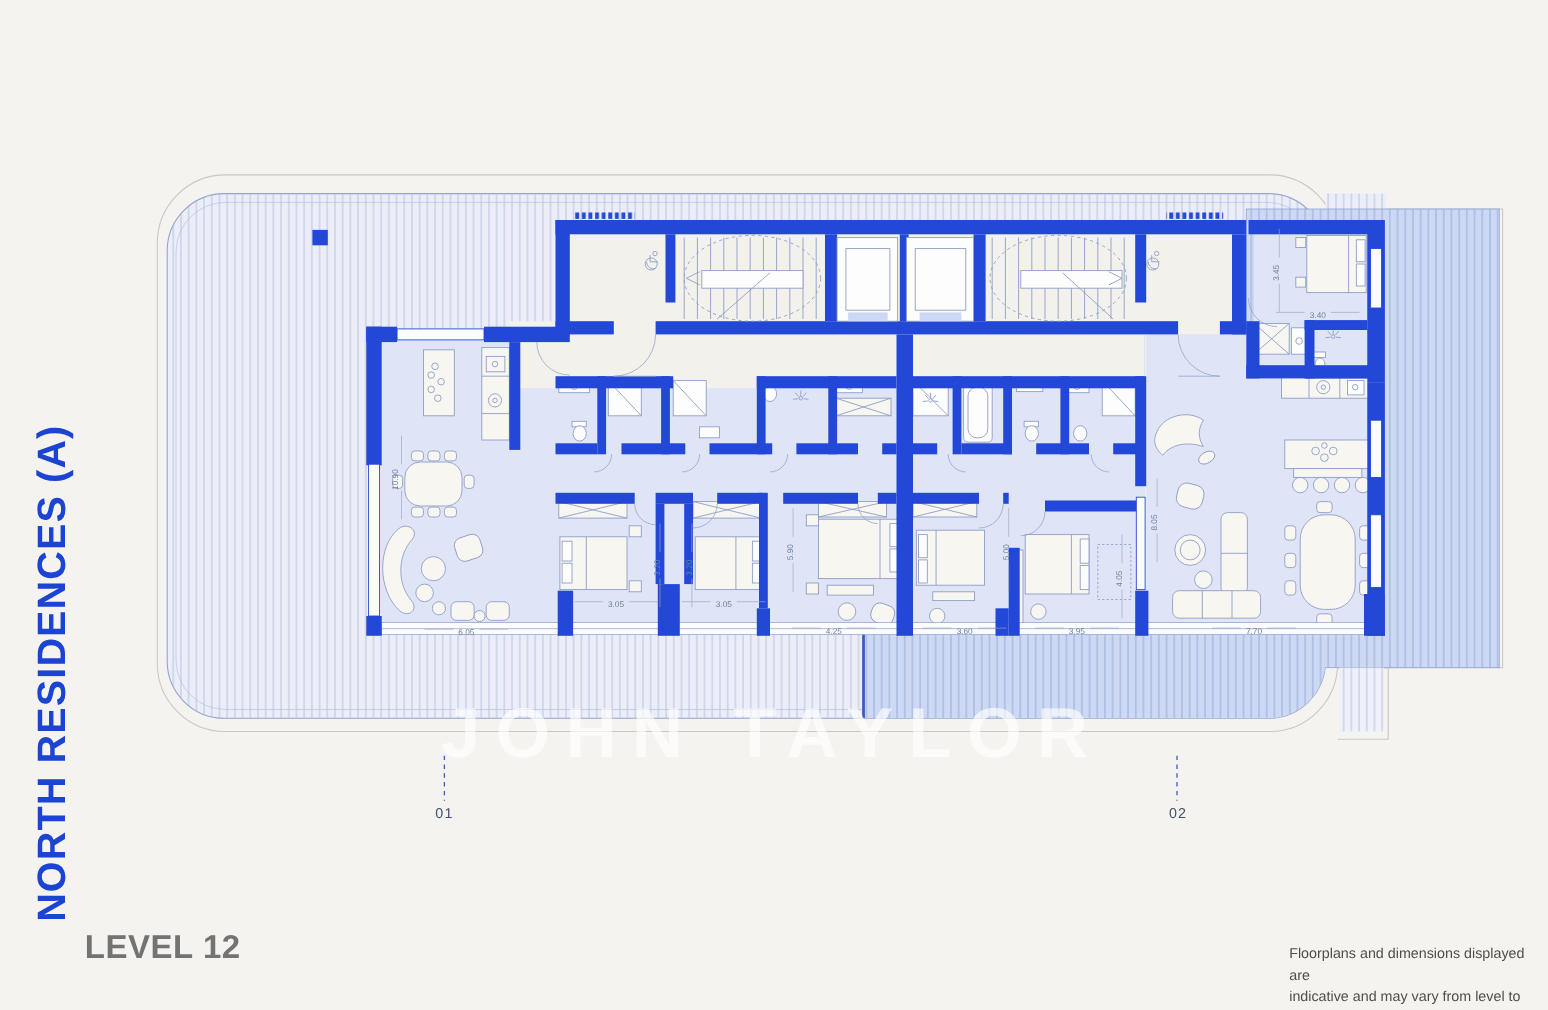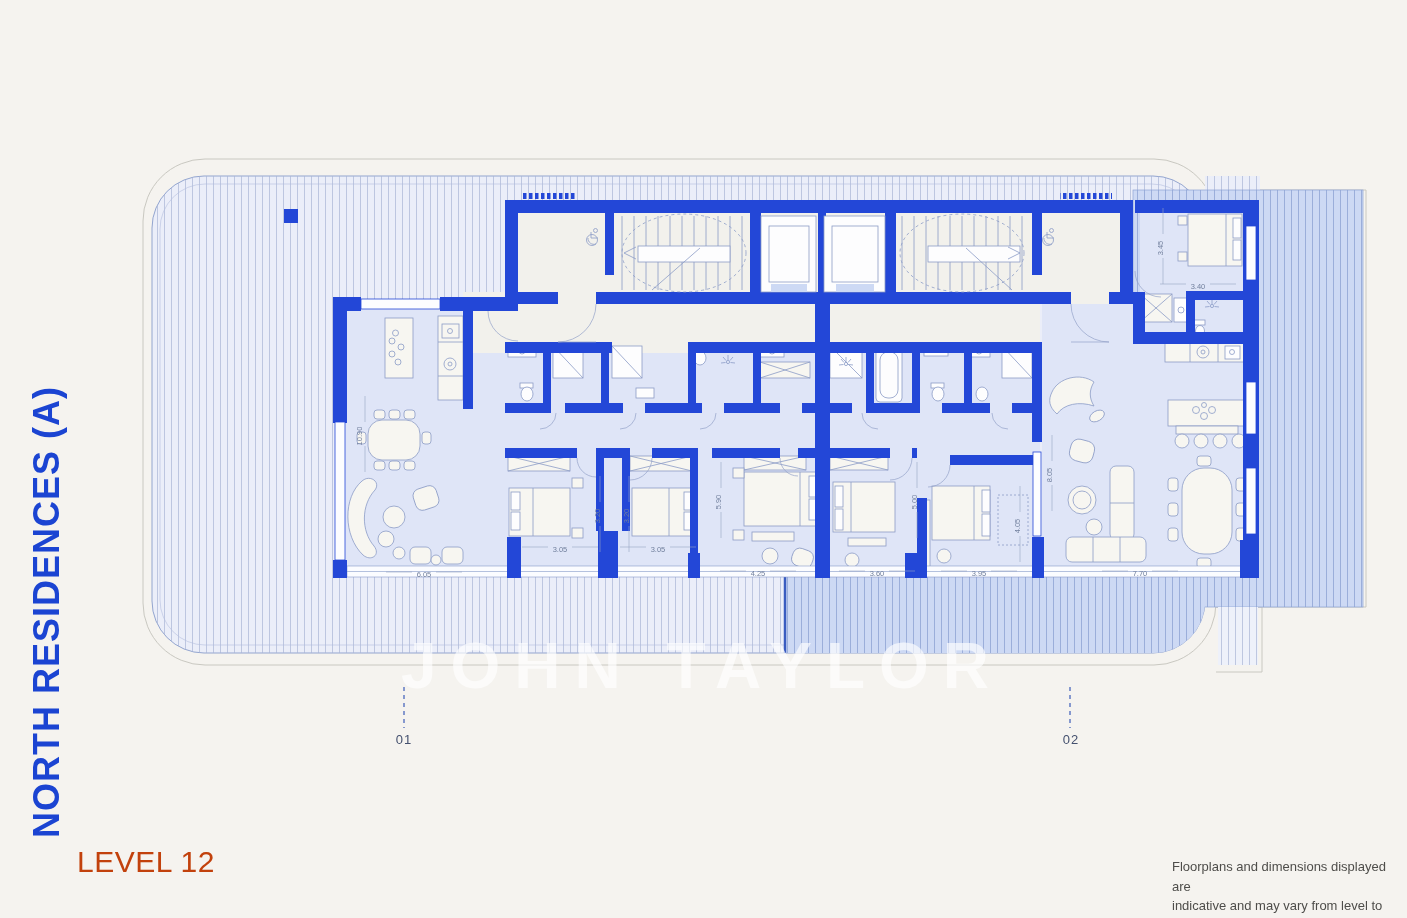--- a/index.html
+++ b/index.html
@@ -1,21 +1,21 @@
 <!DOCTYPE html>
 <html><head>
 <meta charset="utf-8">
 <style>
   html,body{margin:0;padding:0;background:#f5f3ef;}
   .page{position:relative;width:1407px;height:918px;background:#f5f3ef;overflow:hidden;
         font-family:"Liberation Sans",sans-serif;}
   .plan-svg{position:absolute;left:0;top:0;}
   .vtitle{position:absolute;left:26px;top:386px;writing-mode:vertical-rl;transform:rotate(180deg);
           font-size:36px;font-weight:700;letter-spacing:1px;color:#1b44d2;white-space:nowrap;}
-  .level{position:absolute;left:77px;top:845px;font-size:30px;font-weight:400;color:#c2410c;letter-spacing:.5px;}
+  .level{position:absolute;left:77px;top:845px;font-size:30px;font-weight:700;color:#737373;letter-spacing:.5px;}
   .disclaimer{position:absolute;left:1172px;top:857px;font-size:13px;color:#4e4d4a;line-height:1.5;}
   
   .wall{fill:#2347d7;}
   .thin{fill:none;stroke:#8c9cc6;stroke-width:.8;}
   .furn{fill:#f7f6f1;stroke:#8c9cc6;stroke-width:.8;}
   .white{fill:#fdfdfe;stroke:#8c9cc6;stroke-width:.8;}
   .winw{fill:#fcfdff;stroke:#2347d7;stroke-width:.8;}
   .dim{font:7.5px "Liberation Sans",sans-serif;fill:#72809e;text-anchor:middle;}
   .marker{font:13px "Liberation Sans",sans-serif;fill:#44506e;text-anchor:middle;letter-spacing:1px;}
   .watermark{font-family:"Liberation Sans",sans-serif;font-weight:700;font-size:64px;

